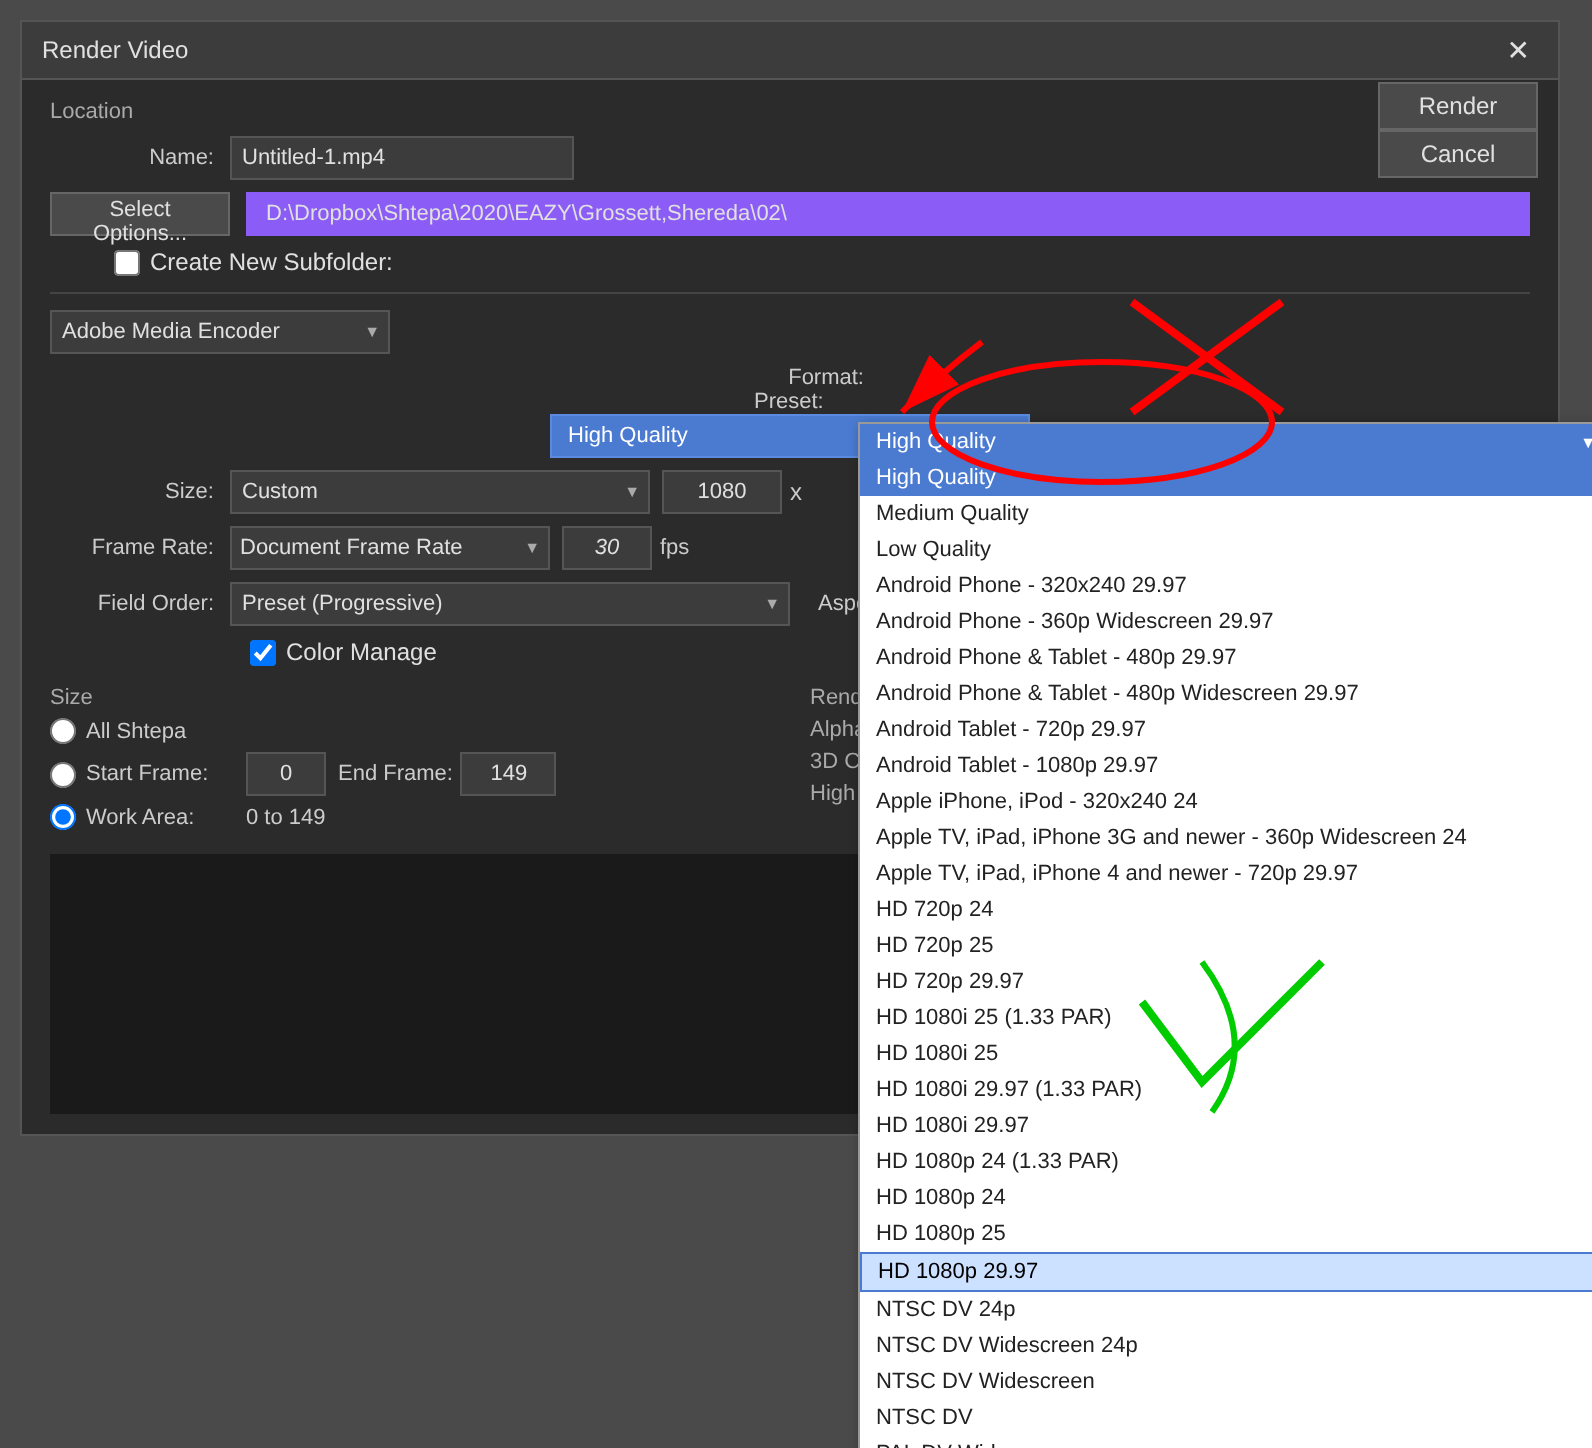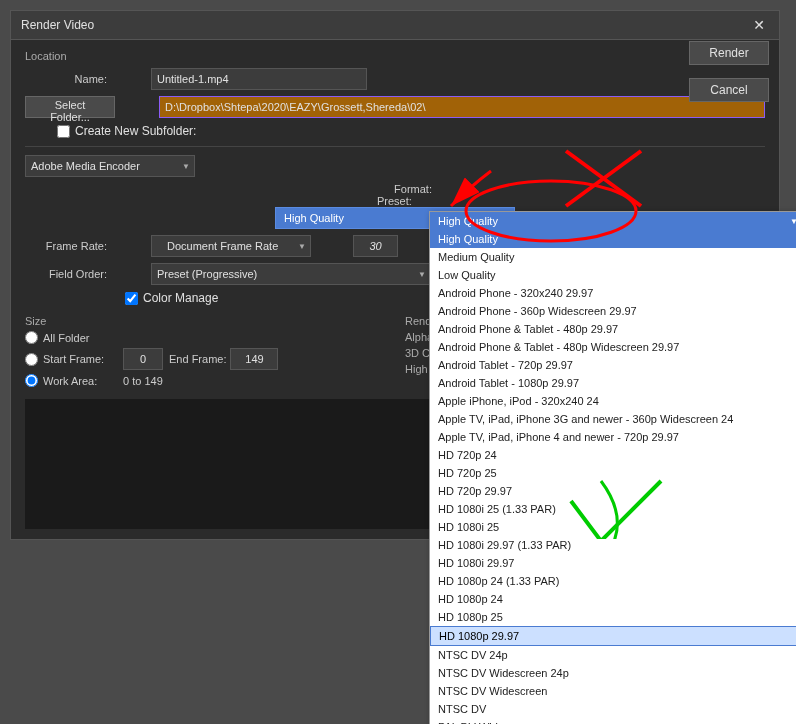--- a/index.html
+++ b/index.html
@@ -47,44 +47,43 @@
     }
     .section-label {
       color: #aaa;
       font-size: 11px;
       margin-bottom: 6px;
     }
     .row {
       display: flex;
       align-items: center;
       margin-bottom: 6px;
-      gap: 36px;
     }
     .label {
       color: #ccc;
       width: 90px;
       text-align: right;
       padding-right: 8px;
       font-size: 11px;
       flex-shrink: 0;
     }
     .text-input {
       background: #3c3c3c;
       border: 1px solid #555;
       color: #e0e0e0;
       padding: 2px 5px;
       font-size: 11px;
       height: 22px;
     }
     .name-input {
-      width: 216px;
+      width: 172px;
     }
     .folder-path {
-      background: #a16207;
-      border: 1px solid #8b5cf6;
+      background: #8b5cf6;
+      border: 5px solid #8b5cf6;
       color: #e0e0e0;
       padding: 2px 5px;
       font-size: 11px;
       height: 22px;
       flex: 1;
     }
     .select-folder-btn {
       background: #4a4a4a;
       border: 1px solid #666;
       color: #e0e0e0;
@@ -186,34 +185,34 @@
       padding: 2px 5px;
       font-size: 11px;
       height: 22px;
       width: 60px;
       text-align: center;
     }
     .frame-rate-select {
       background: #3c3c3c;
       border: 1px solid #555;
       color: #e0e0e0;
-      padding: 2px 15px;
+      padding: 2px 4px;
       font-size: 11px;
       height: 22px;
       width: 160px;
       -webkit-appearance: none;
       appearance: none;
     }
     .right-buttons {
       position: absolute;
       top: 30px;
       right: 10px;
       display: flex;
       flex-direction: column;
-      gap: 13px;
+      gap: 0;
     }
     .render-btn {
       background: #4a4a4a;
       border: 1px solid #666;
       color: #e0e0e0;
       padding: 4px 14px;
       font-size: 12px;
       cursor: pointer;
       width: 80px;
     }
@@ -325,21 +324,21 @@
   <div class="dialog-body">
 
     <div class="section-label">Location</div>
 
     <div class="row">
       <span class="label">Name:</span>
       <input class="text-input name-input" type="text" value="Untitled-1.mp4" style="">
     </div>
 
     <div class="row">
-      <button class="select-folder-btn">Select Folder...</button>
+      <button class="select-folder-btn">Select Options...</button>
       <input class="folder-path" type="text" style="margin-left: 8px;" value="D:\Dropbox\Shtepa\2020\EAZY\Grossett,Shereda\02\">
     </div>
 
     <div class="checkbox-row">
       <input type="checkbox" style="">
       <span>Create New Subfolder:</span>
     </div>
 
     <hr class="divider">
 
@@ -354,20 +353,30 @@
     <div class="format-row">
       <span class="label">Format:</span>
       <span style="margin-left:14px; color:#ccc; font-size:11px; width:50px;">Preset:</span>
 
       <div class="preset-select-box" style="position:relative;">
         <span>High Quality</span>
         <span style="font-size:8px;">▼</span>
       </div>
     </div>
 
+    <div class="row">
+      <span class="label">Size:</span>
+      <div class="select-wrapper">
+        <select class="size-select">
+          <option>Custom</option>
+        </select>
+      </div>
+      <input class="small-input" type="text" style="margin-left: 6px;" value="1080">
+      <span style="margin: 0 4px; color:#ccc;">x</span>
+    </div>
 
     <div class="row">
       <span class="label">Frame Rate:</span>
       <div class="select-wrapper">
         <select class="frame-rate-select">
           <option>Document Frame Rate</option>
         </select>
       </div>
       <input class="small-input" type="text" style="margin-left: 6px; width: 45px; font-style: italic;" value="30">
       <span style="margin-left:4px; color:#ccc; font-size:11px;">fps</span>
@@ -387,21 +396,21 @@
       <input type="checkbox" checked="" style="">
       <span>Color Manage</span>
     </div>
 
     <div class="two-col">
 
       <div class="col-half range-section">
         <div class="range-title">Size</div>
         <div class="radio-row">
           <input type="radio" name="range" style="">
-          <span class="radio-label">All Folder</span>
+          <span class="radio-label">All Shtepa</span>
         </div>
         <div class="radio-row">
           <input type="radio" name="range" style="">
           <span class="radio-label">Start Frame:</span>
           <input class="small-input" type="text" style="width: 40px; margin-right: 6px;" value="0">
           <span style="color:#ccc; font-size:11px; margin-right:4px;">End Frame:</span>
           <input class="small-input" type="text" style="width: 48px;" value="149">
         </div>
         <div class="radio-row">
           <input type="radio" name="range" checked="" style="">

